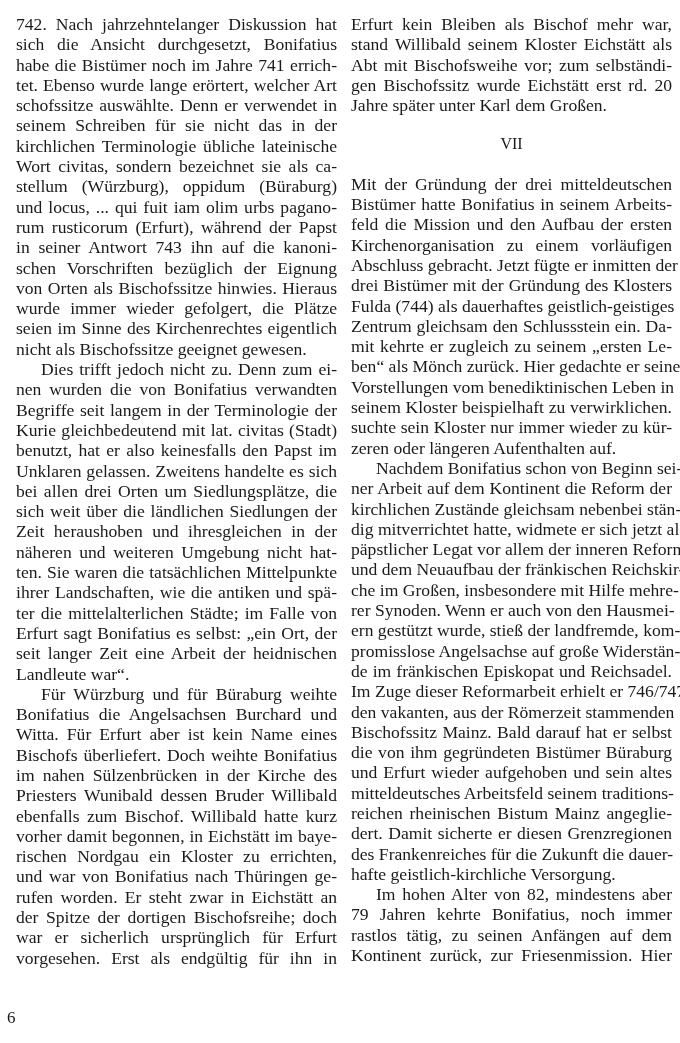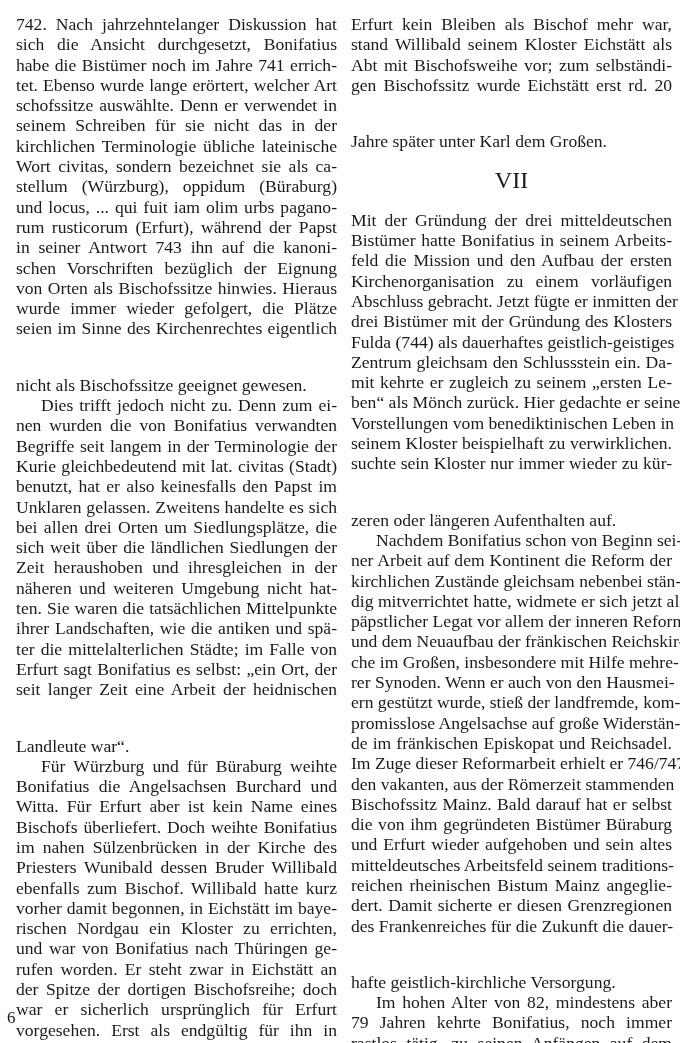--- a/index.html
+++ b/index.html
@@ -11,24 +11,24 @@
   .col {
     position: absolute; top: 14px; width: 321px;
     font-size: 17.6px; line-height: 20.3px;
   }
   #col-left { left: 16px; }
   #col-right { left: 351px; }
   .ln {
     display: block; height: 20.3px; white-space: nowrap;
     text-align: justify; text-align-last: justify;
   }
-  .ln.last { text-align-last: left; margin-top: 36px; }
+  .ln.last { text-align-last: left; }
   .ln.indent { padding-left: 25px; }
   .heading {
-    display: block; text-align: center; font-size: 24px;
+    display: block; text-align: center; font-size: 16px;
     height: 20.3px; margin: 19px 0 19px 0; line-height: 20.3px;
   }
   #page-number {
     position: absolute; left: 7px; top: 1008px; font-size: 17px;
   }
 </style>
 </head>
 <body>
 
 <div id="col-left" class="col">

